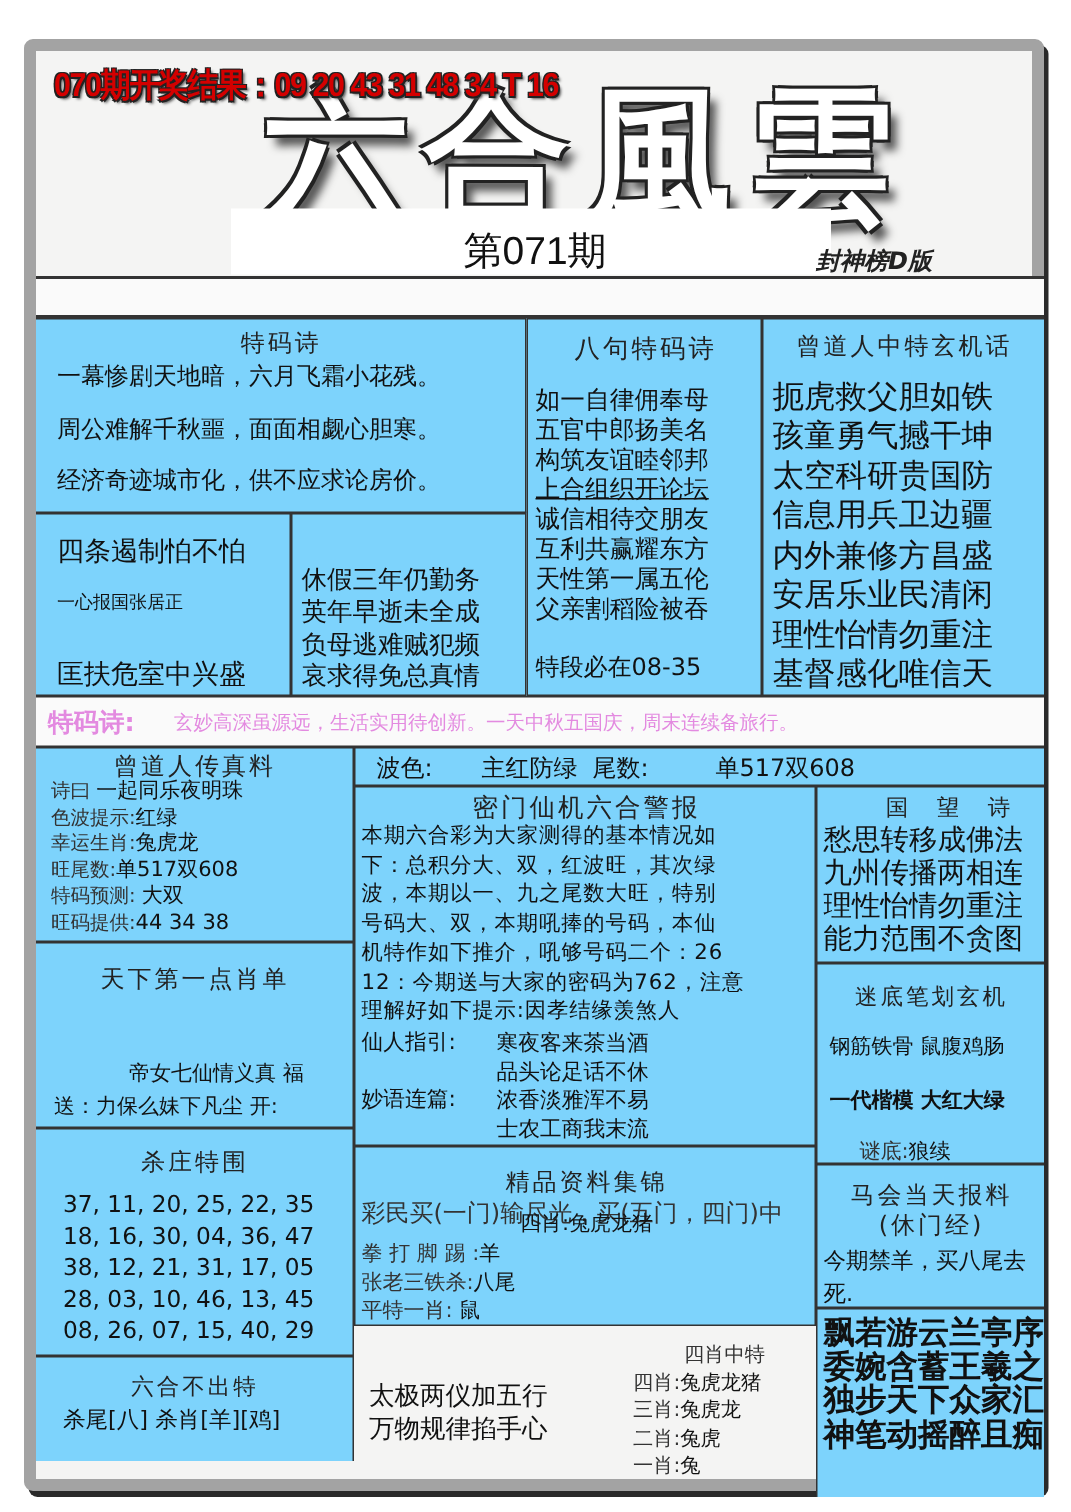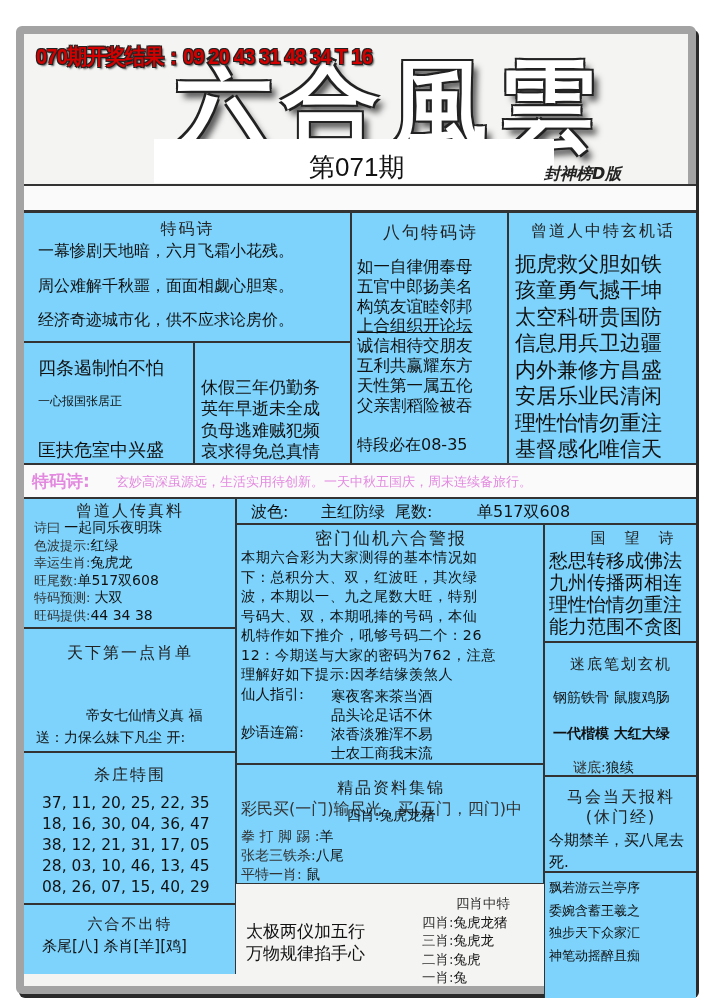--- a/index.html
+++ b/index.html
@@ -196,21 +196,21 @@
     </div>
   </div>
 
   <div class="box" style="left:520px;top:742px;width:152px;height:96px;border-right:none;">
     <div class="title abs" style="left:0;top:10px;width:152px;font-size:16px;">马会当天报料</div>
     <div class="title abs" style="left:0;top:30px;width:152px;font-size:16px;">(休门经)</div>
     <div class="abs" style="left:4px;top:52px;width:140px;font-size:15px;line-height:22px;">今期禁羊，买八尾去死.</div>
   </div>
 
   <div class="box" style="left:520px;top:838px;width:152px;height:126px;border-right:none;border-bottom:none;">
-    <div class="abs" style="left:4px;top:4px;font-size:13px;line-height:22.5px;">
+    <div class="abs" style="left:4px;top:4px;font-size:21px;line-height:22.5px;font-weight:bold;">
       <div class="row">飘若游云兰亭序</div>
       <div class="row">委婉含蓄王羲之</div>
       <div class="row">独步天下众家汇</div>
       <div class="row">神笔动摇醉且痴</div>
     </div>
   </div>
 
   <div class="box" style="left:0;top:870px;width:212px;height:70px;border-left:none;border-bottom:none;">
     <div class="title abs" style="left:0;top:10px;width:212px;font-size:15px;">六合不出特</div>
     <div class="abs row" style="left:18px;top:32px;font-size:15px;">杀尾[八] 杀肖[羊][鸡]</div>

